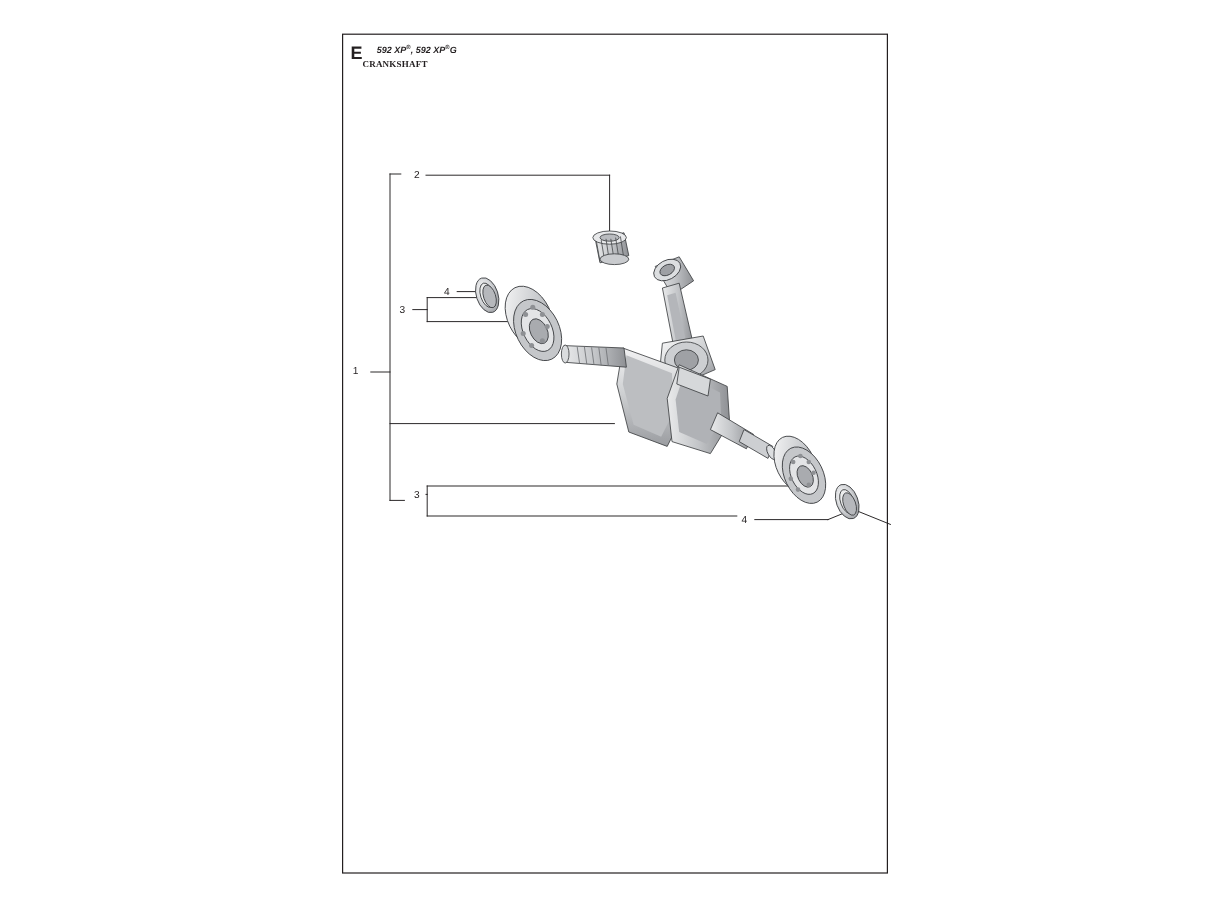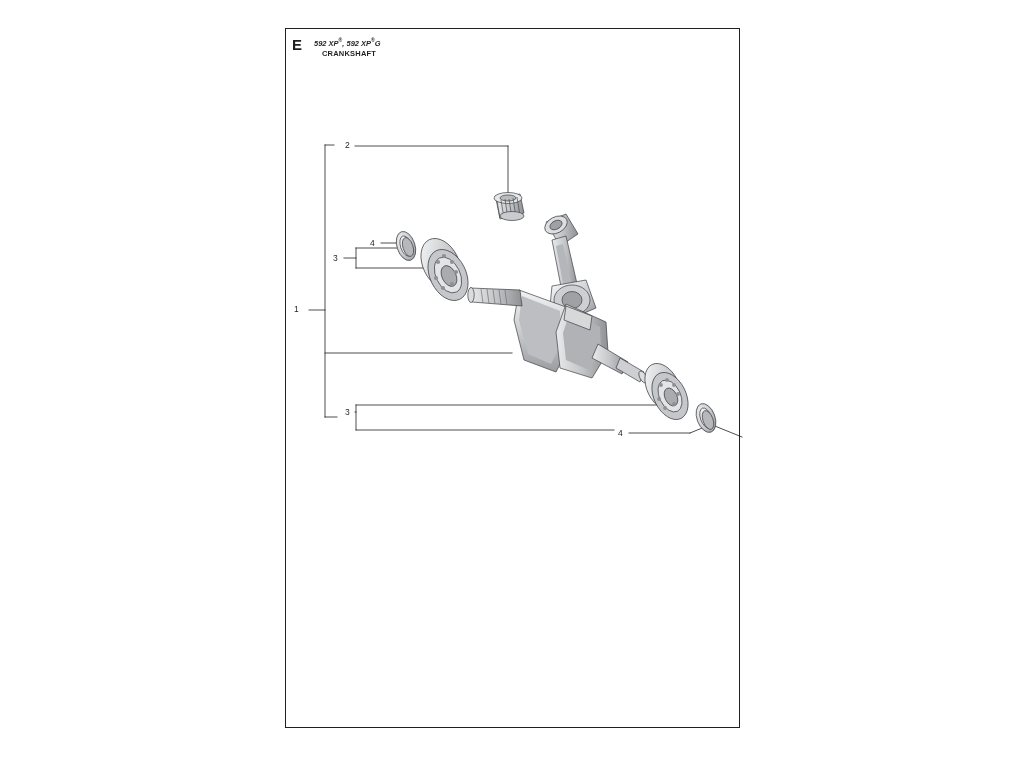--- a/index.html
+++ b/index.html
@@ -58,27 +58,28 @@
     color: #231f20;
     white-space: nowrap;
   }
   #header .model-line sup {
     font-size: 5px;
     font-style: normal;
     vertical-align: super;
   }
   #header .title-line {
     position: absolute;
-    left: 30px;
+    left: 10px;
     top: 13px;
     font-size: 7.5px;
     font-weight: bold;
     color: #231f20;
     letter-spacing: 0.2px;
     white-space: nowrap;
+    font-family: Liberation Serif, serif;
   }
 
   
   .callout {
     position: absolute;
     font-size: 8.5px;
     color: #231f20;
     line-height: 10px;
     white-space: nowrap;
   }

